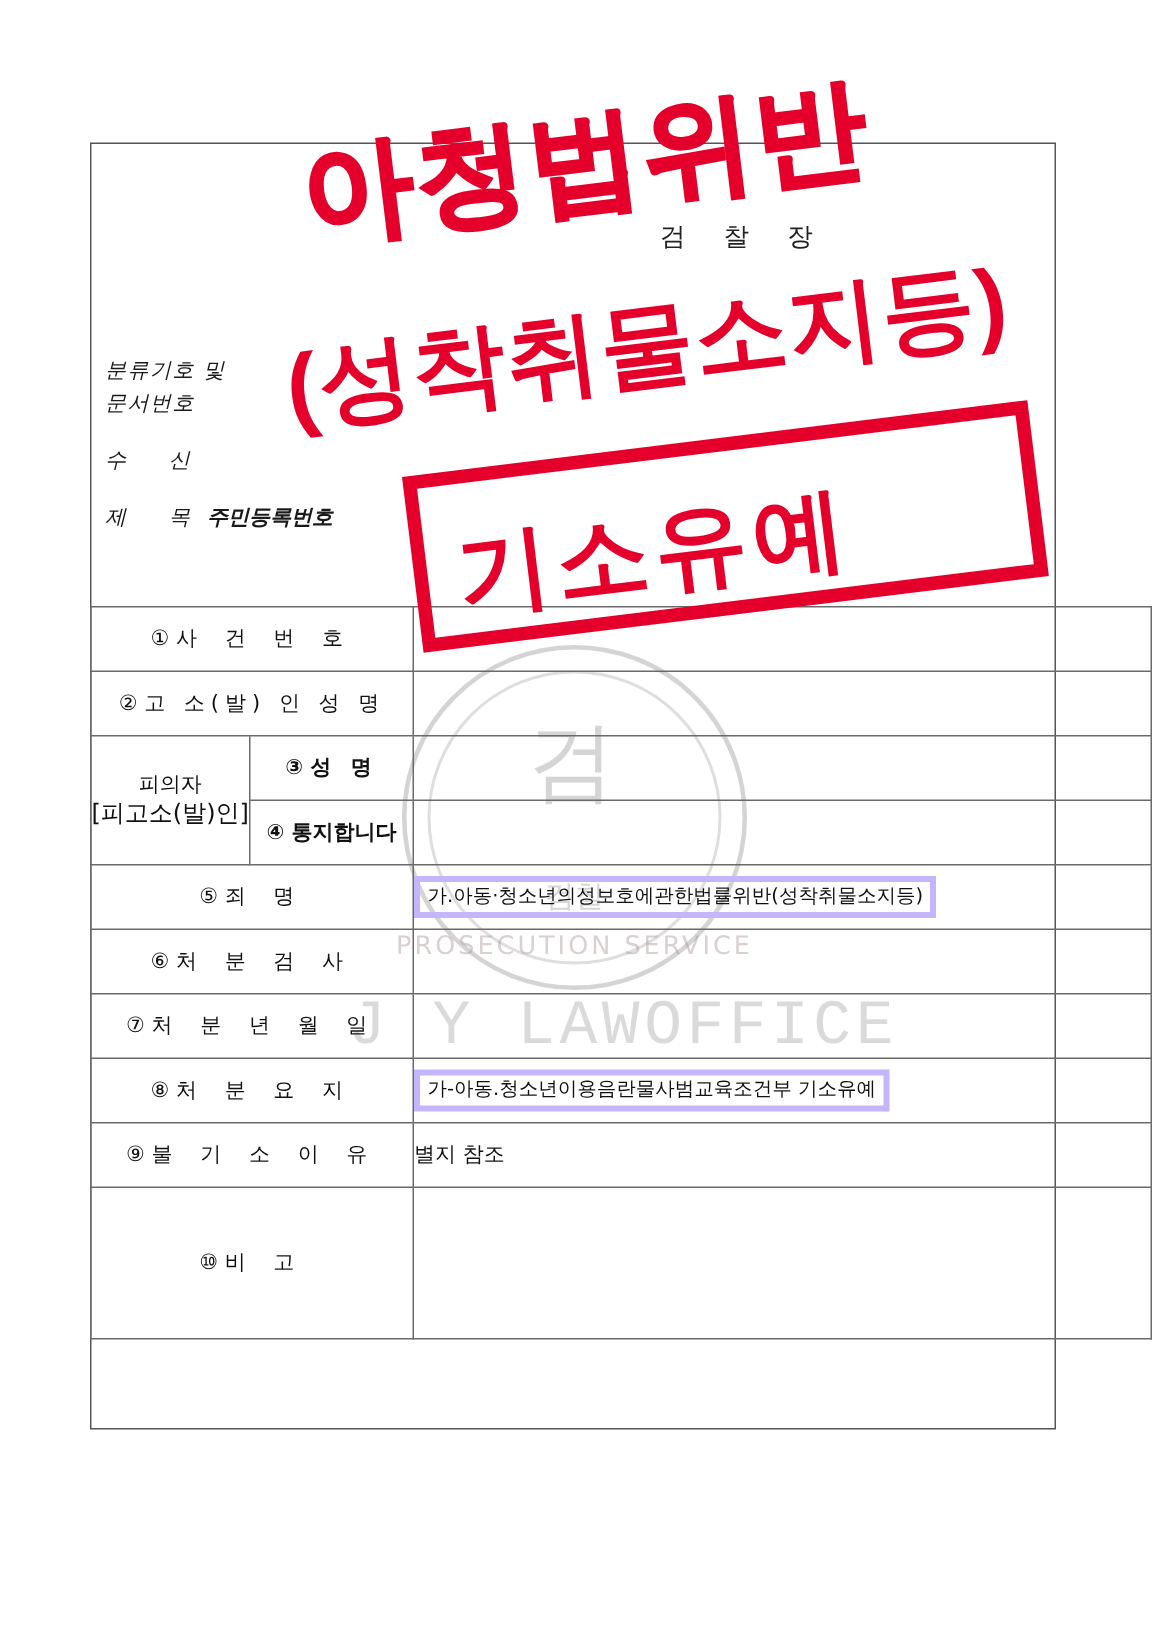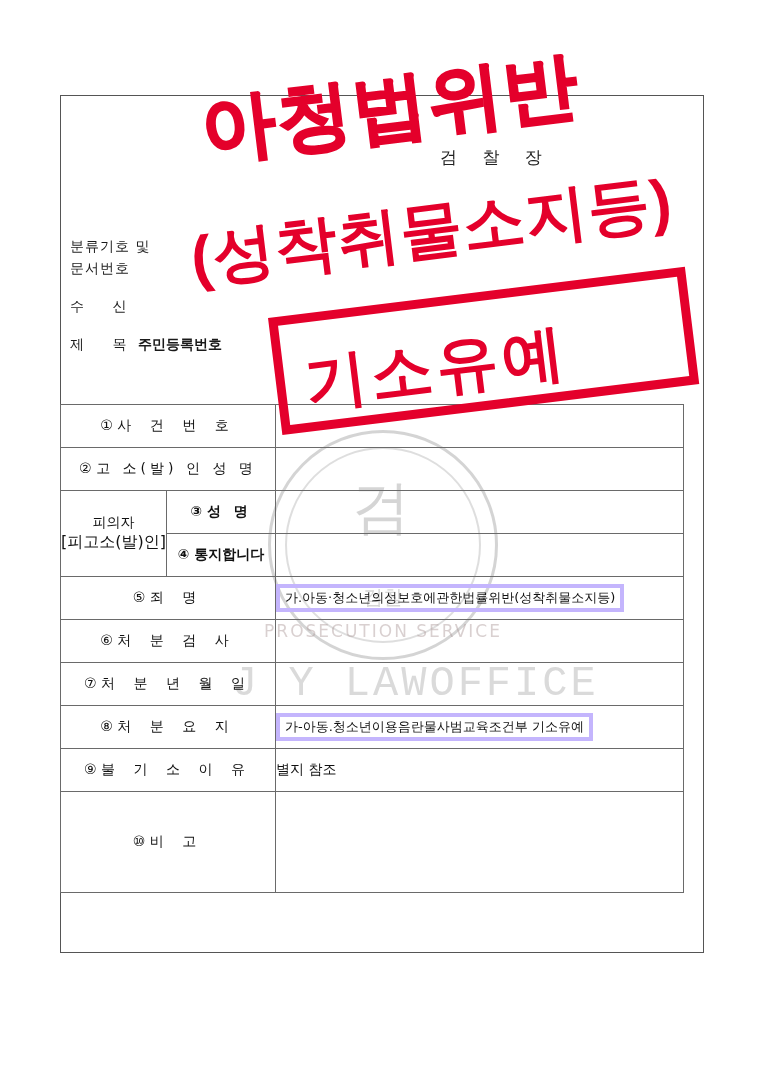--- a/index.html
+++ b/index.html
@@ -106,41 +106,42 @@
     top: 38px;
     font-size: 17px;
     letter-spacing: 10px;
     color: #222;
   }
   .field-label {
     position: absolute;
     font-size: 14px;
     color: #1a1a1a;
     white-space: nowrap;
+    font-style: italic;
   }
   .lbl-a { left: 10px; top: 130px; letter-spacing: 1px; }
   .lbl-b { left: 10px; top: 152px; letter-spacing: 1px; }
   .lbl-c { left: 10px; top: 190px; letter-spacing: 12px; }
   .lbl-d { left: 10px; top: 228px; letter-spacing: 12px; }
   .lbl-d-val { left: 78px; top: 228px; font-weight: bold; letter-spacing: 0px; }
   .notice {
     position: absolute;
     left: 76px;
     top: 272px;
     font-size: 14px;
     letter-spacing: 0.5px;
     white-space: nowrap;
   }
 
   
   table.form {
     position: absolute;
     left: 60px;
     top: 404px;
-    width: 624px;
+    width: 708px;
     border-collapse: collapse;
     font-size: 14px;
   }
   table.form td {
     border: 1px solid #6a6a6a;
     padding: 0;
     vertical-align: middle;
   }
   td.lab {
     width: 208px;

